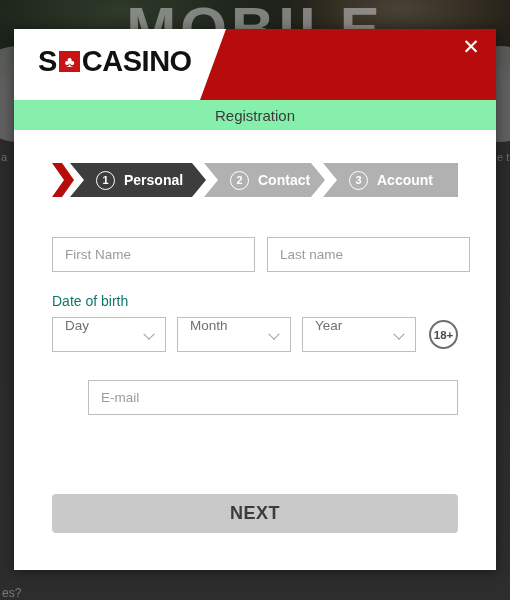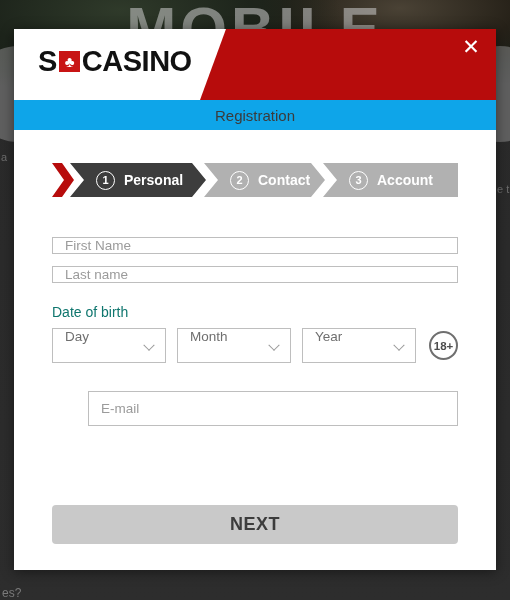--- a/index.html
+++ b/index.html
@@ -45,21 +45,21 @@
   
   .bg-side-text {
     position: absolute;
     font-size: 11px;
     color: #6d6d6d;
     line-height: 30px;
     white-space: nowrap;
     font-family: "Liberation Sans", sans-serif;
   }
   #bg-text-left  { left: 1px;   top: 142px; }
-  #bg-text-right { left: 497px; top: 142px; margin-top: 32px; }
+  #bg-text-right { left: 497px; top: 142px; }
   #bg-text-bottom{ left: 2px;   top: 578px; font-size: 12px; color: #7a7a7a; }
 
   
   #modal {
     position: absolute;
     left: 14px;
     top: 29px;
     width: 482px;
     height: 541px;
     background: #ffffff;
@@ -120,21 +120,21 @@
     font-size: 21px;
     font-weight: 300;
     cursor: pointer;
     line-height: 1;
     font-family: "DejaVu Sans", sans-serif;
   }
 
   
   #title-bar {
     height: 30px;
-    background: #0ea5e9;
+    background: #86efac;
     display: flex;
     align-items: center;
     justify-content: center;
     font-size: 15px;
     color: #3b3b3b;
   }
 
   
   #modal-body { padding: 0 38px; background: #fff; }
 
@@ -190,21 +190,21 @@
     align-items: center;
     justify-content: center;
     font-size: 11px;
     font-weight: bold;
     margin-right: 9px;
     flex: none;
   }
   .step-label { font-size: 14px; font-weight: bold; white-space: nowrap; }
 
   
-  #name-row { display: flex; gap: 12px; margin-top: 40px; flex-direction: column; }
+  #name-row { display: flex; gap: 12px; margin-top: 40px; }
   .text-input {
     flex: 1 1 0;
     height: 35px;
     border: 1px solid #BEBEBE;
     background: #fff;
     padding: 0 12px;
     font-size: 13.5px;
     color: #333;
     font-family: "Liberation Sans", sans-serif;
     outline: none;

